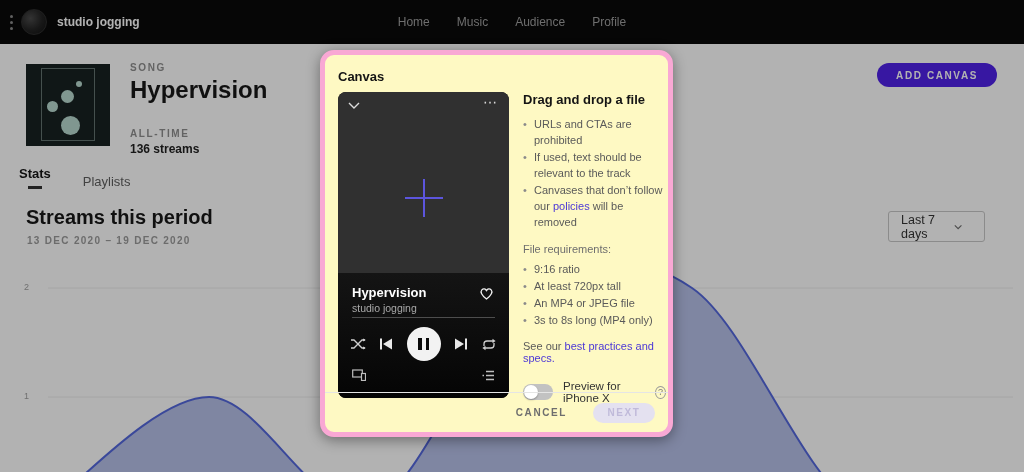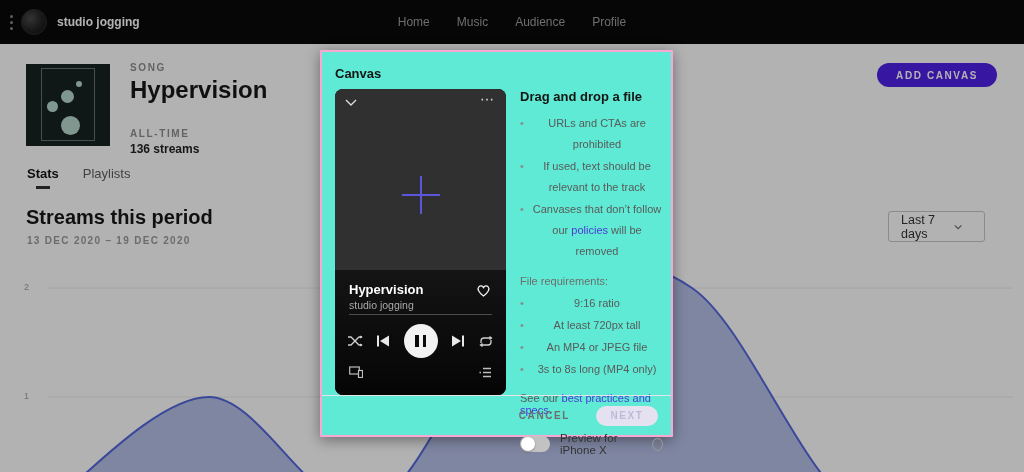--- a/index.html
+++ b/index.html
@@ -30,21 +30,21 @@
   .c2 { width:13px; height:13px; left:35px; top:26px; }
   .c3 { width:11px; height:11px; left:21px; top:37px; }
   .c4 { width:19px; height:19px; left:35px; top:52px; }
 
   .song-meta { position:absolute; left:130px; top:18px; }
   .eyebrow { font-size:10px; font-weight:bold; letter-spacing:1.6px; color:#8f8f8f; }
   .song-title { font-size:24px; font-weight:bold; color:#181818; margin-top:3px; }
   .alltime-label { margin-top:24px; }
   .streams-count { font-size:12px; font-weight:bold; color:#222; margin-top:3px; }
 
-  .tabs { position:absolute; left:27px; top:122px; display:flex; gap:24px; }
+  .tabs { position:absolute; left:19px; top:122px; display:flex; gap:32px;align-items:flex-end; }
   .tab { font-size:13px; color:#5f5f5f; cursor:pointer; }
   .tab.active { font-weight:bold; color:#151515; }
   .tab.active .tab-underline { width:14px; height:3px; background:#333; margin:5px auto 0; }
 
   .add-canvas-btn { position:absolute; top:19px; right:27px; height:24px; padding:0 19px;
                     background:#4f21e8; color:#fff; border:none; border-radius:999px;
                     font-family:inherit; font-size:10px; font-weight:bold; letter-spacing:1.6px;
                     display:flex; align-items:center; cursor:pointer; }
 
   .section-title { position:absolute; left:26px; top:162px; font-size:20px; font-weight:bold; color:#181818; }
@@ -57,22 +57,22 @@
                    padding:0 22px 0 12px; cursor:pointer; }
   .period-select .val { font-size:12.5px; color:#333; }
 
   
   .chart-layer { position:absolute; inset:0; z-index:1; pointer-events:none; }
   .chart-layer svg { position:absolute; inset:0; }
   .y-tick { position:absolute; left:24px; font-size:9px; color:#a0a0a0; }
 
   
   .overlay { position:absolute; inset:0; background:rgba(0,0,0,0.30); z-index:10; }
-  .modal { position:absolute; left:320px; top:50px; width:353px; height:387px; background:#5eead4;
-           border:2px solid #f9a8d4; border-radius:1px; z-index:20;
+  .modal { position:absolute; left:320px; top:50px; width:353px; height:387px; background:#fef9c3;
+           border:5px solid #f9a8d4; border-radius:14px; z-index:20;
            box-shadow:0 3px 14px rgba(0,0,0,0.4); }
   .modal-title { font-size:13px; font-weight:bold; color:#141414; margin:14px 0 0 13px; }
 
   .phone { position:absolute; left:13px; top:37px; width:171px; height:306px;
            border-radius:8px; overflow:hidden; background:#060606; }
   .phone-canvas { position:relative; width:100%; height:181px; background:#303030; cursor:pointer; }
   .chev-down { position:absolute; left:10px; top:10px; }
   .more-dots { position:absolute; right:11px; top:2px; color:#d8d8d8; font-size:14px;
                letter-spacing:1px; cursor:pointer; }
   .plus-icon { position:absolute; left:50%; top:106px; transform:translate(-50%,-50%); }
@@ -88,22 +88,22 @@
   .pause-btn { width:34px; height:34px; border-radius:50%; background:#f2f2f2; border:none;
                display:flex; align-items:center; justify-content:center; gap:4px; cursor:pointer; }
   .pause-btn i { width:3.5px; height:12px; background:#0a0a0a; }
   .bottom-row { position:absolute; left:14px; right:14px; top:96px;
                 display:flex; justify-content:space-between; align-items:center; }
   .icon-btn { background:none; border:none; padding:0; cursor:pointer; display:flex; }
 
   .modal-right { position:absolute; left:198px; top:37px; width:143px; }
   .drop-heading { font-size:13px; font-weight:bold; color:#141414; }
   ul.rules, ul.reqs { list-style:none; margin-top:9px; }
-  ul.rules li, ul.reqs li { position:relative; padding-left:11px; font-size:11px; line-height:21px;
-                            color:#5a5a5a; margin-bottom:1px;text-align:center; }
+  ul.rules li, ul.reqs li { position:relative; padding-left:11px; font-size:11px; line-height:16px;
+                            color:#5a5a5a; margin-bottom:1px; }
   ul.rules li::before, ul.reqs li::before { content:"•"; position:absolute; left:0; color:#8a8a8a; }
   .modal a { color:#4c38d6; text-decoration:none; cursor:pointer; }
   .filereq-label { font-size:11px; color:#6e6e6e; margin-top:13px; }
   ul.reqs { margin-top:6px; }
   .see-our { font-size:11px; color:#5a5a5a; margin-top:12px; }
   .toggle-row { display:flex; align-items:center; margin-top:16px; }
   .toggle { width:30px; height:16px; border-radius:9px; background:#c2c2c2; position:relative;
             cursor:pointer; flex:none; }
   .toggle .knob { position:absolute; left:1px; top:1px; width:14px; height:14px; border-radius:50%;
                   background:#fff; box-shadow:0 1px 2px rgba(0,0,0,.3); }

